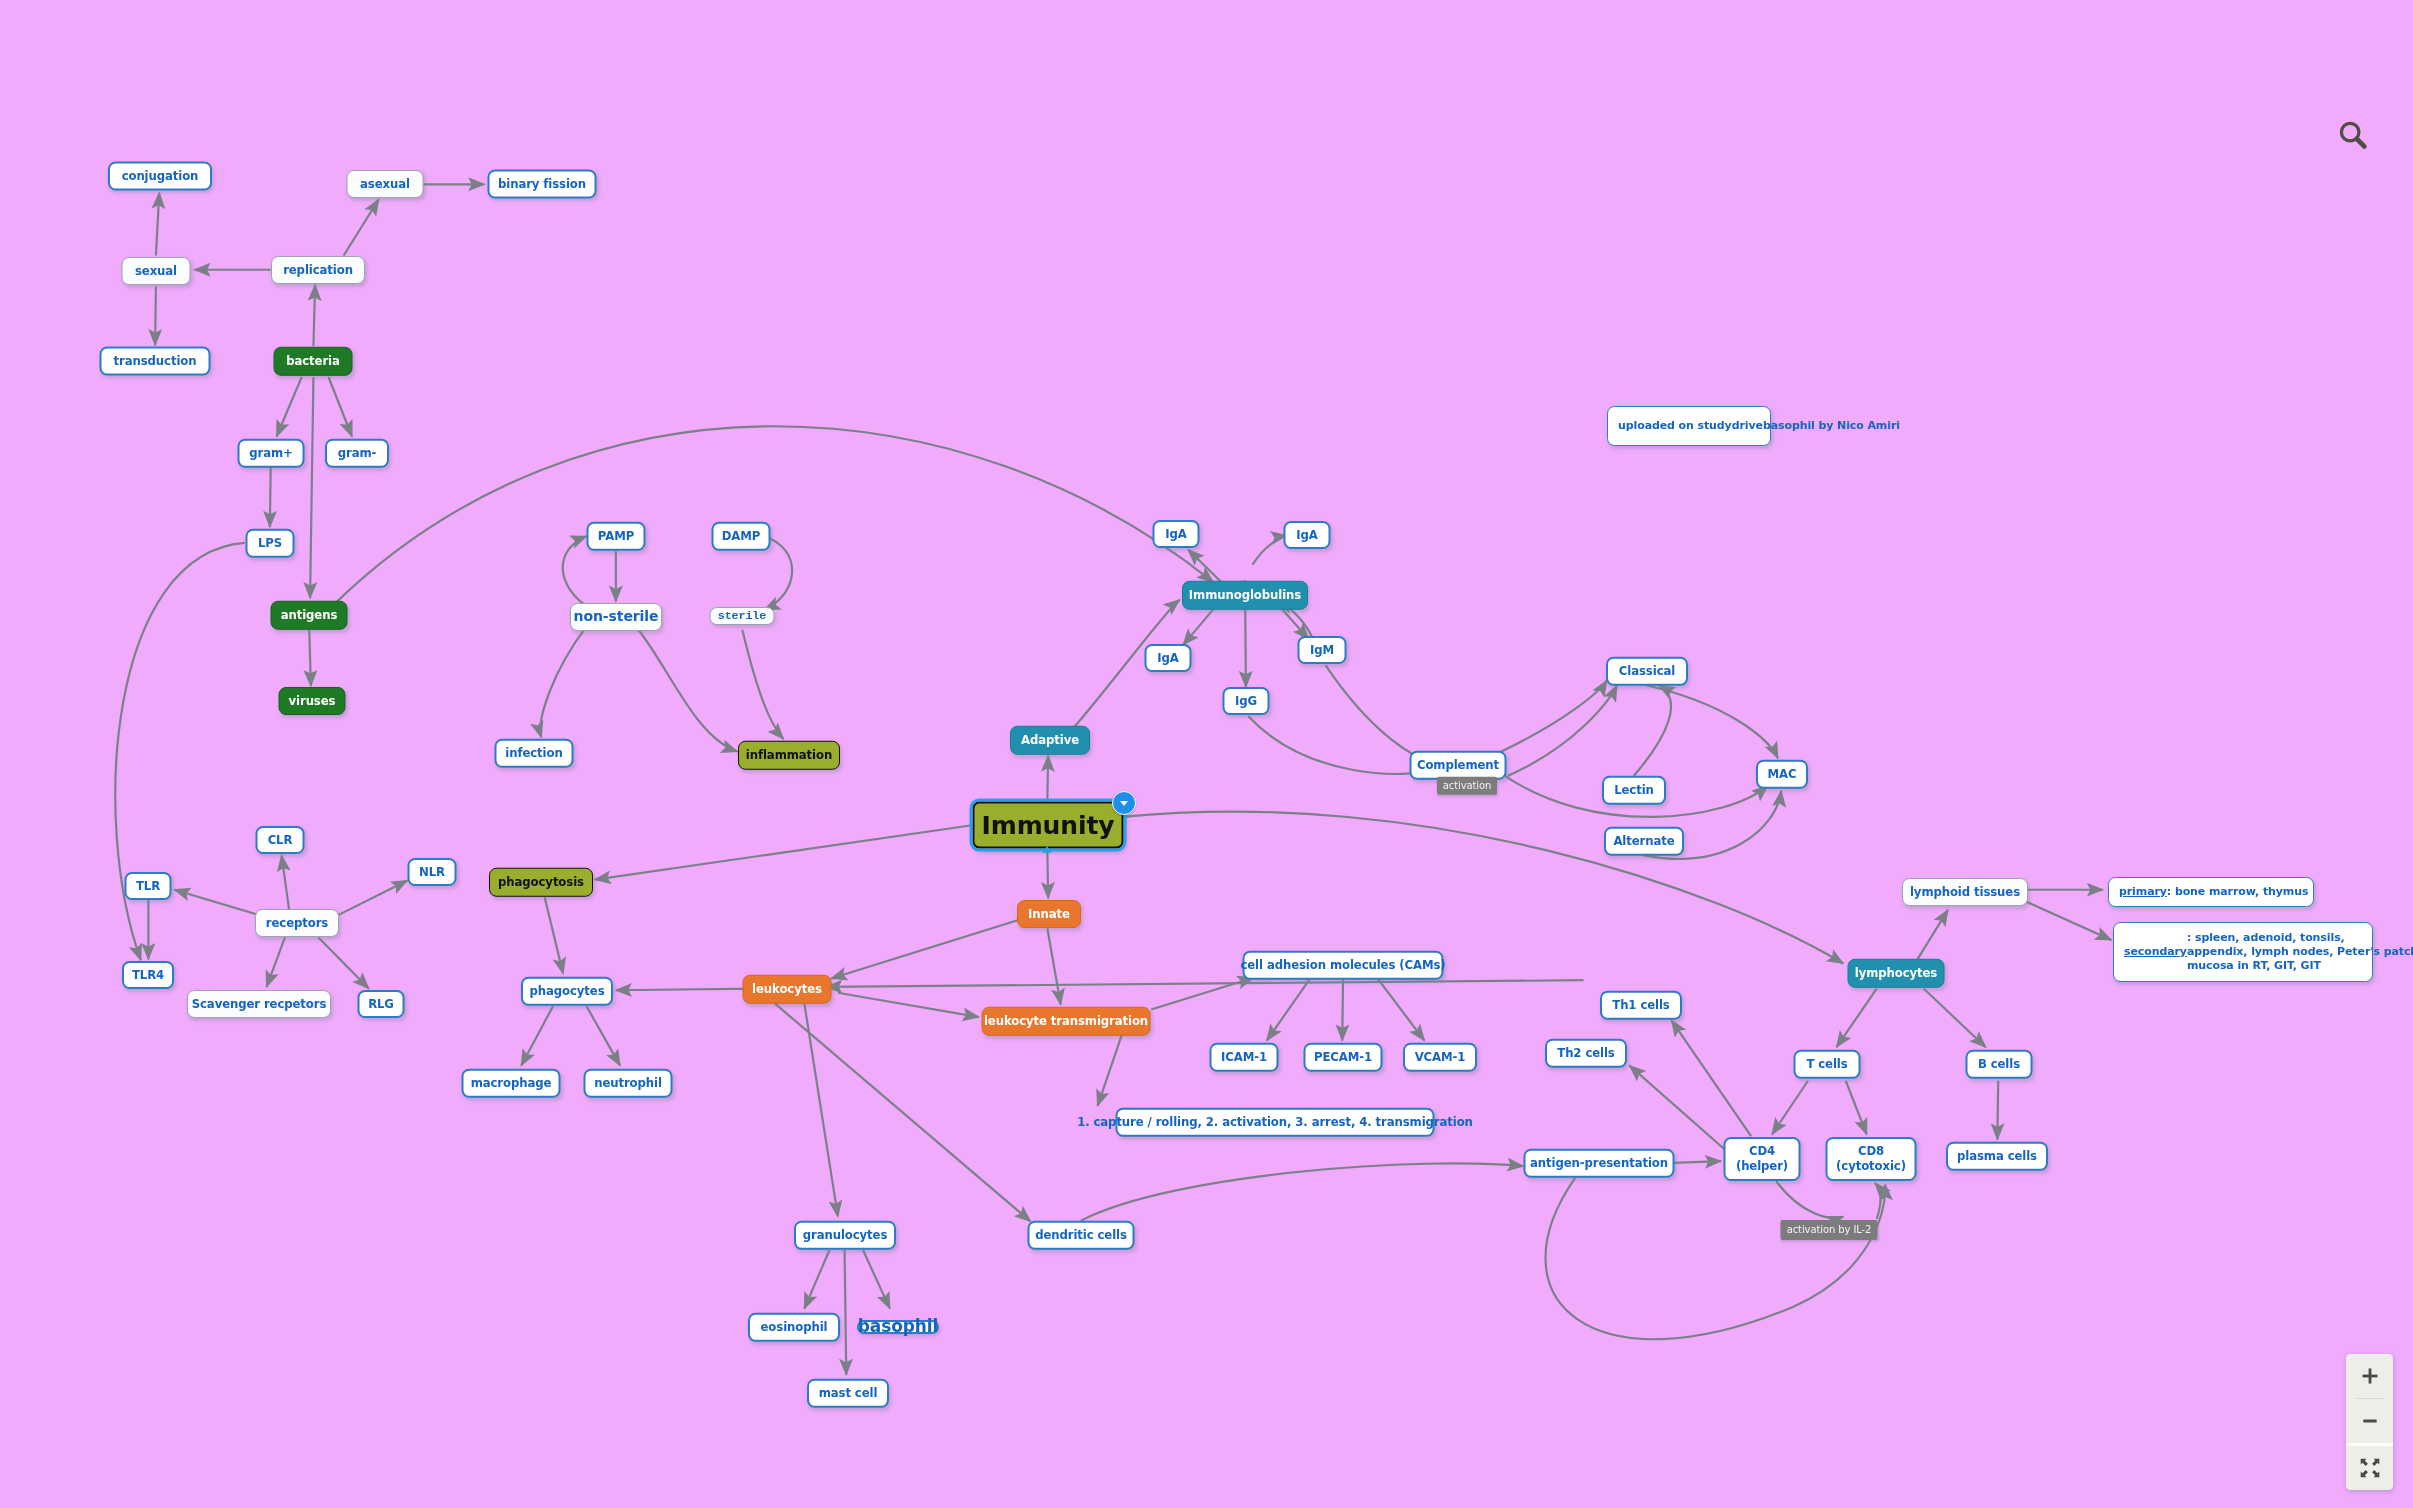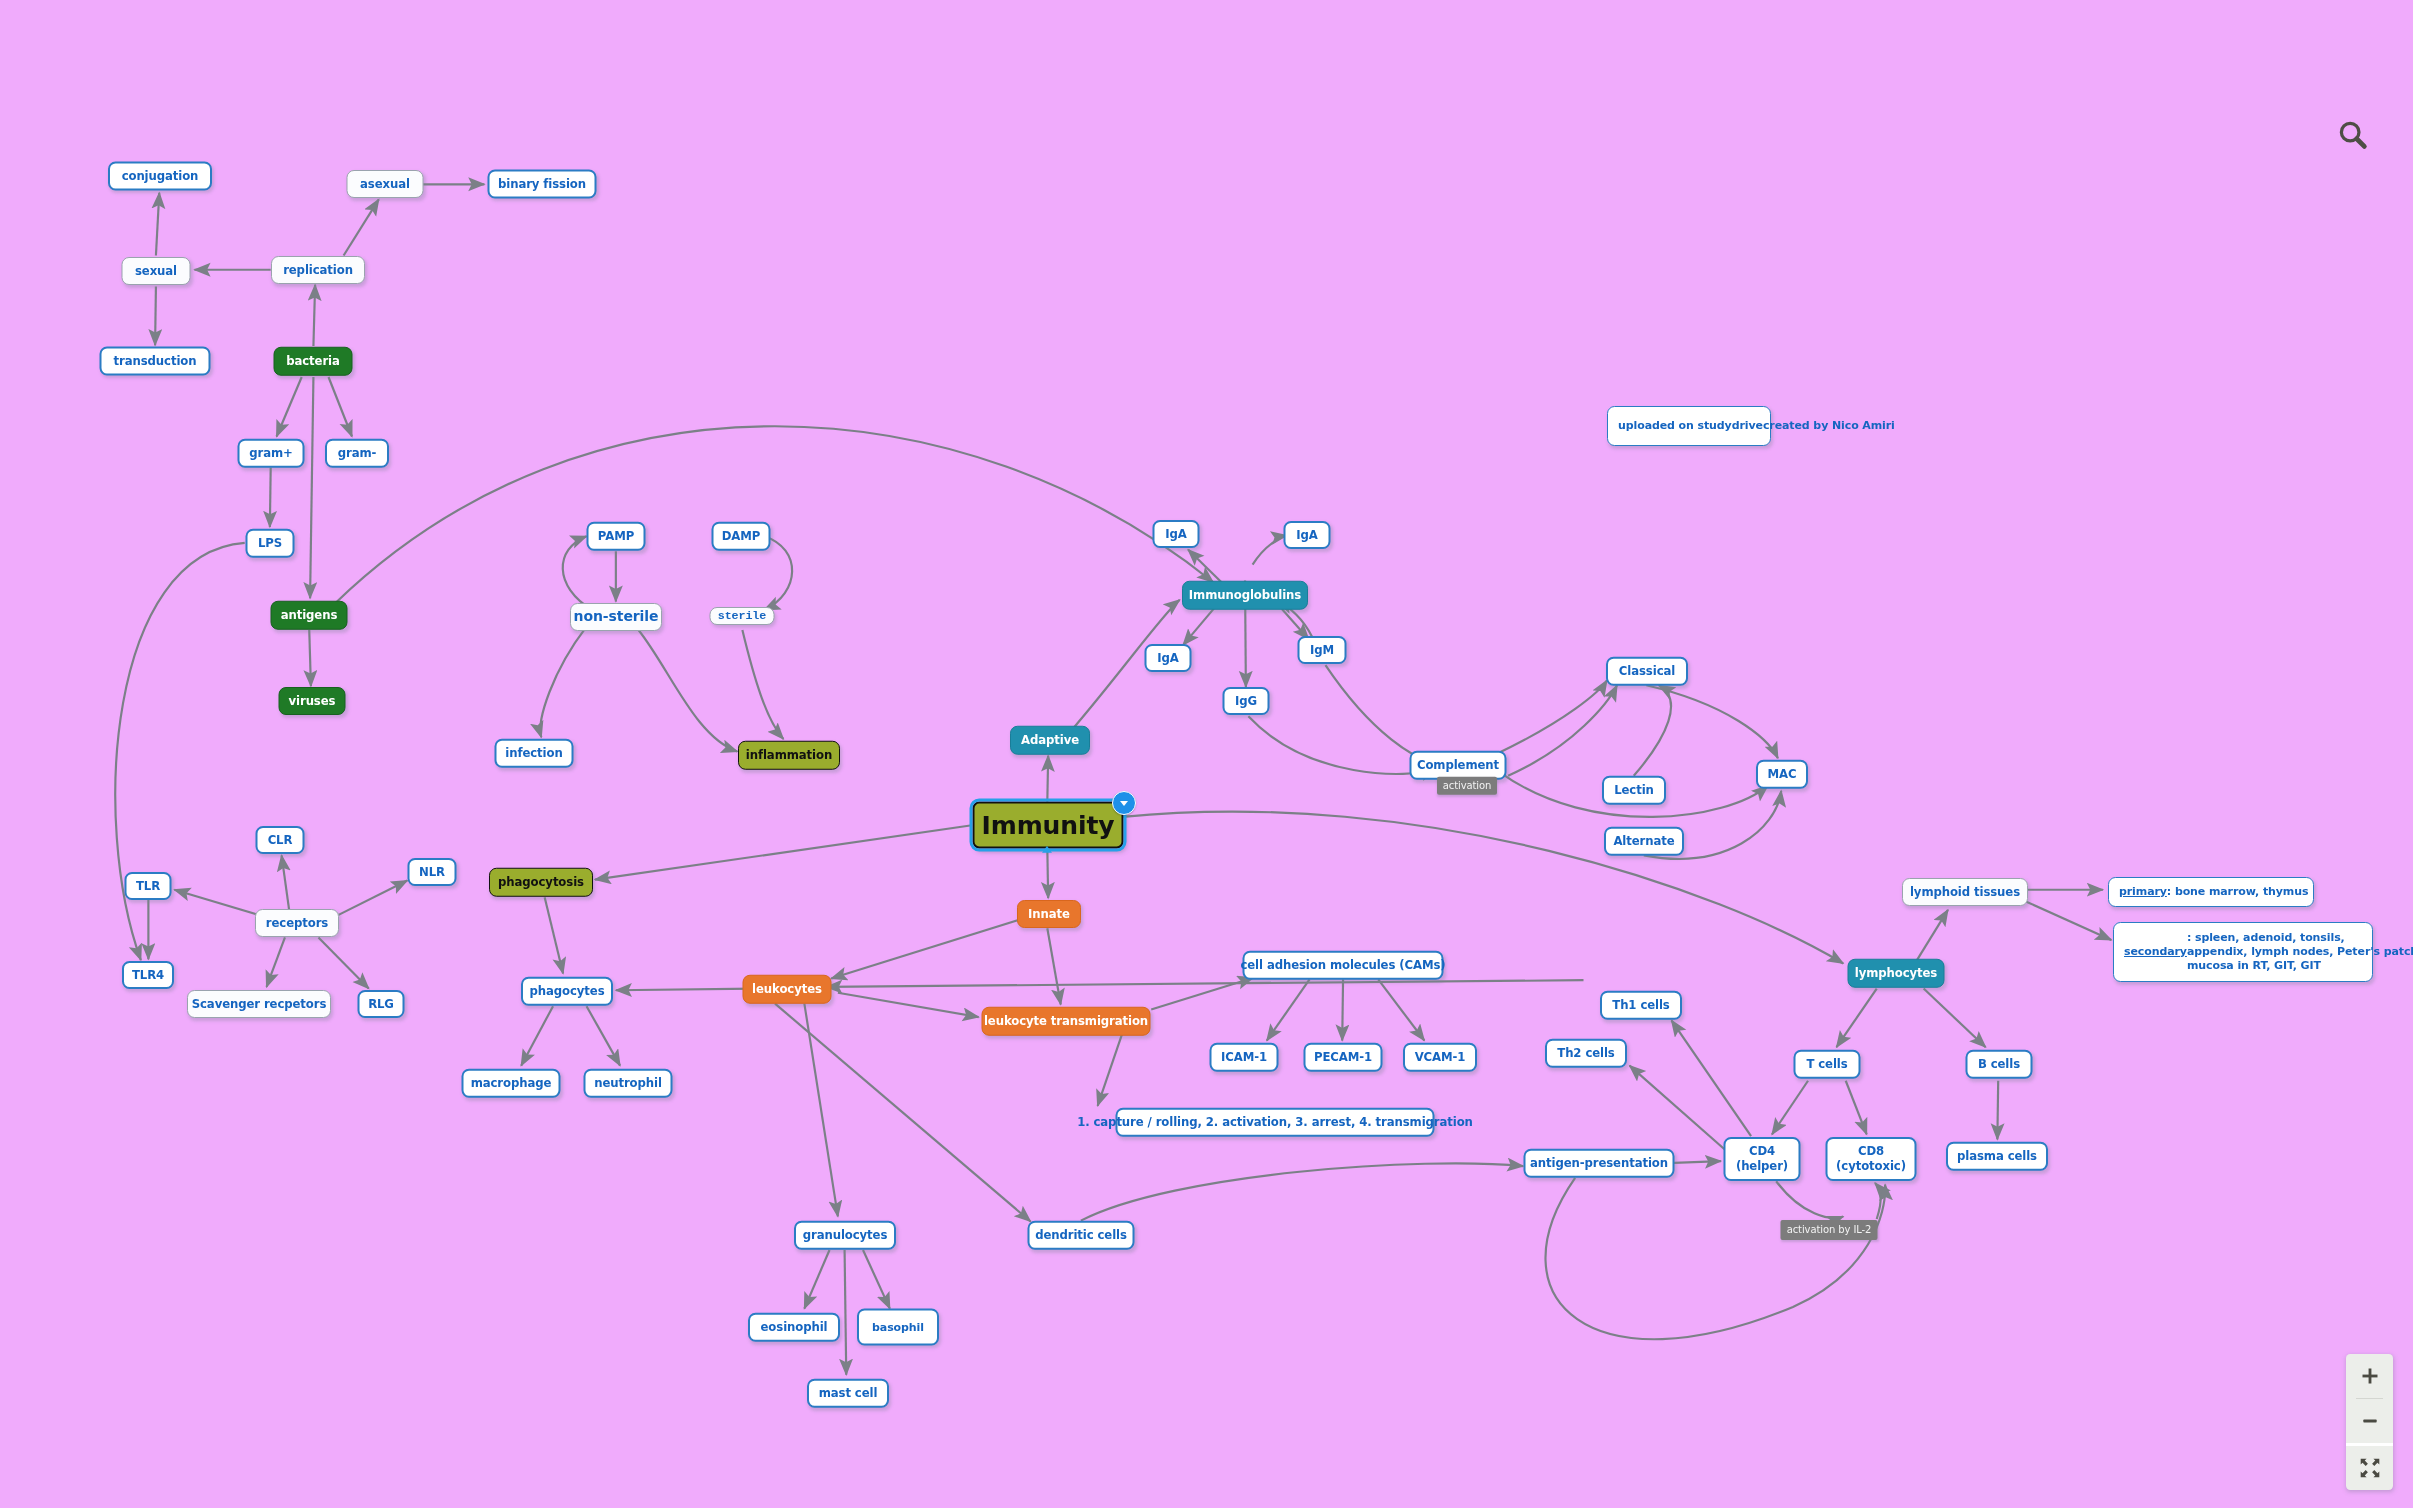--- a/index.html
+++ b/index.html
@@ -276,21 +276,21 @@
       <div class="node n-blue" style="left: 148px; top: 975px; width: 52px; height: 28px; font-size: 11.7px;">TLR4</div>
       <div class="node n-gray" style="left: 259px; top: 1004px; width: 144px; height: 28px; font-size: 11.7px;">Scavenger recpetors</div>
       <div class="node n-blue" style="left: 381px; top: 1004px; width: 47px; height: 28px; font-size: 11.7px;">RLG</div>
       <div class="node n-olive" style="left: 541px; top: 882px; width: 104px; height: 28.5px; font-size: 11.7px;">phagocytosis</div>
       <div class="node n-blue" style="left: 567px; top: 991px; width: 92px; height: 28.5px; font-size: 11.7px;">phagocytes</div>
       <div class="node n-orange" style="left: 787px; top: 989px; width: 89px; height: 28.5px; font-size: 11.7px;">leukocytes</div>
       <div class="node n-blue" style="left: 511px; top: 1083px; width: 99px; height: 28.5px; font-size: 11.7px;">macrophage</div>
       <div class="node n-blue" style="left: 628px; top: 1083px; width: 89px; height: 28.5px; font-size: 11.7px;">neutrophil</div>
       <div class="node n-blue" style="left: 845px; top: 1235px; width: 102px; height: 28.5px; font-size: 11.7px;">granulocytes</div>
       <div class="node n-blue" style="left: 794px; top: 1327px; width: 92px; height: 28.5px; font-size: 11.7px;">eosinophil</div>
-      <div class="node n-blue" style="left: 898px; top: 1327px; width: 82px; height: 37px; font-size: 11px;">basophil</div>
+      <div class="node n-blue" style="left: 898px; top: 1327px; width: 82px; height: 14px; font-size: 17px;">basophil</div>
       <div class="node n-blue" style="left: 848px; top: 1393px; width: 82px; height: 28.5px; font-size: 11.7px;">mast cell</div>
       <div class="node n-blue" style="left: 1081px; top: 1235px; width: 107px; height: 28.5px; font-size: 11.7px;">dendritic cells</div>
       <div class="node n-teal" style="left: 1050px; top: 740px; width: 80px; height: 28.5px; font-size: 11.7px;">Adaptive</div>
       <div class="node n-orange" style="left: 1049px; top: 914px; width: 64px; height: 28px; font-size: 11.7px;">Innate</div>
       <div class="node n-orange" style="left: 1066px; top: 1021px; width: 169px; height: 28.5px; font-size: 11.7px;">leukocyte transmigration</div>
       <div class="node n-blue" style="left: 1343px; top: 965px; width: 201px; height: 28.5px; font-size: 11.7px;">cell adhesion molecules (CAMs)</div>
       <div class="node n-blue" style="left: 1244px; top: 1057px; width: 69px; height: 28.5px; font-size: 11.7px;">ICAM-1</div>
       <div class="node n-blue" style="left: 1343px; top: 1057px; width: 79px; height: 28.5px; font-size: 11.7px;">PECAM-1</div>
       <div class="node n-blue" style="left: 1440px; top: 1057px; width: 74px; height: 28.5px; font-size: 11.7px;">VCAM-1</div>
       <div class="node n-blue" style="left: 1275px; top: 1122px; width: 319px; height: 28.5px; font-size: 11.7px;">1. capture / rolling, 2. activation, 3. arrest, 4. transmigration</div>
@@ -313,21 +313,21 @@
       <div class="node n-blue" style="left: 1999px; top: 1064px; width: 67px; height: 28.5px; font-size: 11.7px;">B cells</div>
       <div class="node n-blue" style="left: 1599px; top: 1163px; width: 151px; height: 28.5px; font-size: 11.7px;">antigen-presentation</div>
       <div class="node n-blue" style="left: 1762px; top: 1159px; width: 77px; height: 44px; font-size: 11.7px;">CD4
 (helper)</div>
       <div class="node n-blue" style="left: 1871px; top: 1159px; width: 91px; height: 44px; font-size: 11.7px;">CD8
 (cytotoxic)</div>
       <div class="node n-blue" style="left: 1997px; top: 1156px; width: 102px; height: 28.5px; font-size: 11.7px;">plasma cells</div>
       <div class="node n-root" style="left: 1048px; top: 825px; width: 151px; height: 47px; font-size: 25px;">Immunity</div>
       <div class="sel-badge" style="left: 1112px; top: 791px;"></div>
       <div class="sel-anchor" style="left: 1042px; top: 846px;"></div>
-      <div class="node n-note multi" style="left: 1689px; top: 426px; width: 164px; height: 40px; font-size: 11px;"><span>uploaded on studydrive</span><br><span>created by Nico Amiri</span></div>
+      <div class="node n-note multi" style="left: 1689px; top: 426px; width: 164px; height: 40px; font-size: 11px;"><span>uploaded on studydrive</span><br><span>basophil by Nico Amiri</span></div>
       <div class="node n-note multi" style="left: 2211px; top: 892px; width: 206px; height: 30px; font-size: 11px;"><u>primary</u>: bone marrow, thymus</div>
       <div class="node n-note multi" style="left: 2243px; top: 952px; width: 260px; height: 60px; font-size: 11px;"><u>secondary</u>: spleen, adenoid, tonsils,<br>appendix, lymph nodes, Peter's patches,<br>mucosa in RT, GIT, GIT</div>
       <div class="node n-tooltip" style="left: 1467px; top: 786px; width: 60px; height: 18.4px; font-size: 10px;">activation</div>
       <div class="node n-tooltip" style="left: 1829px; top: 1230px; width: 97px; height: 20px; font-size: 10px;">activation by IL-2</div>
     </div>
 
   <div id="search-btn">
     <svg width="34" height="34" viewBox="0 0 24 24">
       <circle cx="10" cy="10" r="6.2" fill="none" stroke="#4e4e45" stroke-width="2.3"></circle>
       <line x1="14.6" y1="14.6" x2="20" y2="20" stroke="#4e4e45" stroke-width="3.4" stroke-linecap="round"></line>

